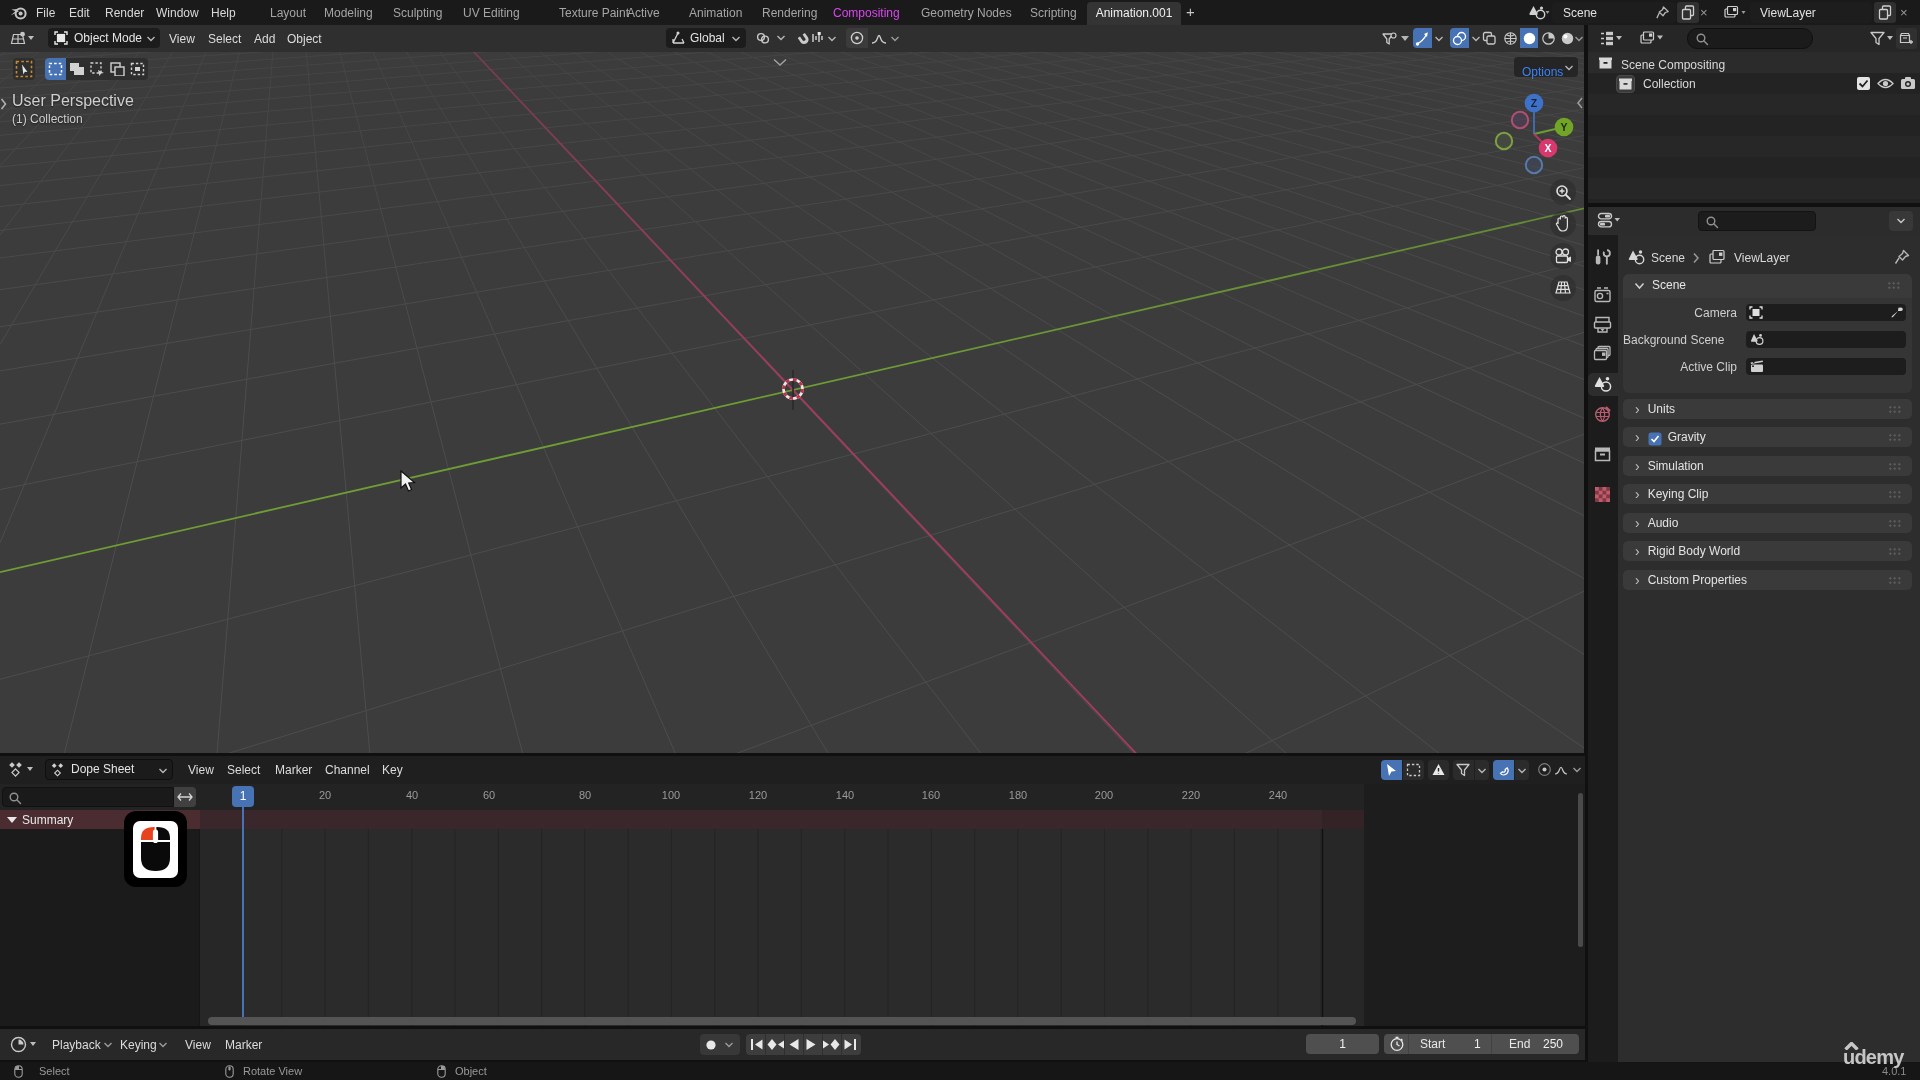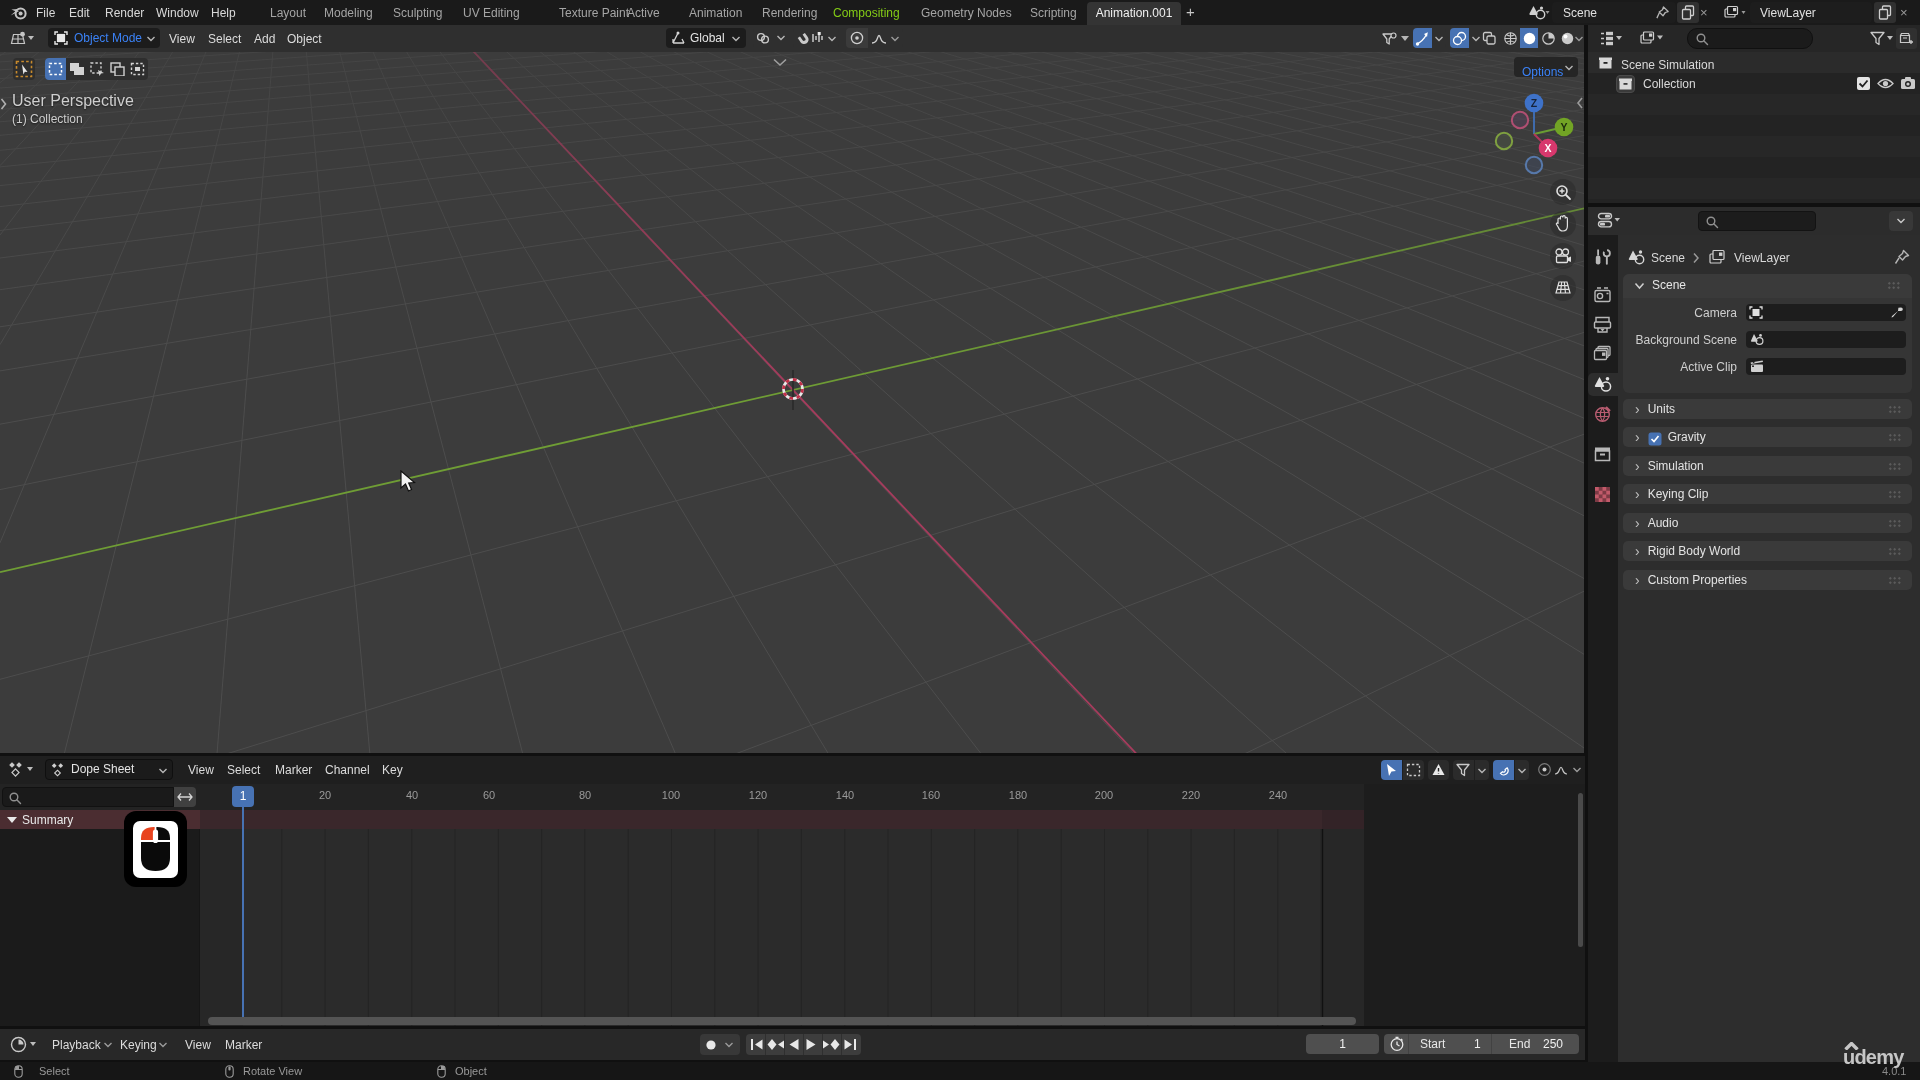--- a/index.html
+++ b/index.html
@@ -32,21 +32,21 @@
   <div class="abs menu" style="left:211px;top:6px;color:#d9d9d9">Help</div>
 
   <div class="abs" style="left:270px;top:6px;color:#a5a5a5">Layout</div>
   <div class="abs" style="left:324px;top:6px;color:#a5a5a5">Modeling</div>
   <div class="abs" style="left:393px;top:6px;color:#a5a5a5">Sculpting</div>
   <div class="abs" style="left:463px;top:6px;color:#a5a5a5">UV Editing</div>
   <div class="abs" style="left:559px;top:6px;color:#a5a5a5">Texture Paint</div>
   <div class="abs" style="left:627px;top:6px;color:#a5a5a5">Active</div>
   <div class="abs" style="left:689px;top:6px;color:#a5a5a5">Animation</div>
   <div class="abs" style="left:762px;top:6px;color:#a5a5a5">Rendering</div>
-  <div class="abs" style="left:833px;top:6px;color:#84cc16">Compositing</div>
+  <div class="abs" style="left:833px;top:6px;color:#d946ef">Compositing</div>
   <div class="abs" style="left:921px;top:6px;color:#a5a5a5">Geometry Nodes</div>
   <div class="abs" style="left:1030px;top:6px;color:#a5a5a5">Scripting</div>
   <div class="abs" style="left:1087px;top:2px;width:94px;height:23px;background:#343434;border-radius:4px 4px 0 0;text-align:center;line-height:22px;color:#f0f0f0">Animation.001</div>
   <div class="abs" style="left:1186px;top:3px;color:#c8c8c8;font-size:15px">+</div>
 
   <svg class="abs" style="left:1528px;top:5px" width="22" height="15" viewBox="0 0 22 15">
     <path d="M5.5 1 L9.5 8.5 Q10 9.5 9 9.9 L2 9.9 Q1 9.5 1.5 8.5 Z" fill="#d0d0d0"></path>
     <circle cx="12.5" cy="9.5" r="4.2" fill="none" stroke="#d0d0d0" stroke-width="1.4"></circle>
     <circle cx="13.5" cy="3" r="1.6" fill="#d0d0d0"></circle>
     <path d="M17.5 6 l4 0 l-2 3 z" fill="#9a9a9a"></path>
@@ -192,21 +192,21 @@
     <path d="M19 5 l6 0 l-3 4 z" fill="#bdbdbd"></path>
   </svg>
 
   <div class="abs" style="left:48px;top:3px;width:112px;height:20px;background:#1c1c1c;border-radius:4px">
     <svg class="abs" style="left:6px;top:3px" width="14" height="14" viewBox="0 0 14 14">
       <g stroke="#e8e8e8" stroke-width="1.4" fill="none">
         <rect x="3.6" y="3.6" width="6.8" height="6.8" fill="#e8e8e8"></rect>
         <path d="M1 4 L1 1 L4 1 M10 1 L13 1 L13 4 M13 10 L13 13 L10 13 M4 13 L1 13 L1 10"></path>
       </g>
     </svg>
-    <div class="abs" style="left:26px;top:3px;color:#3b82f6">Object Mode</div>
+    <div class="abs" style="left:26px;top:3px;color:#e5e5e5">Object Mode</div>
     <svg class="abs" style="left:98px;top:8px" width="10" height="6" viewBox="0 0 10 6">
         <path d="M1.5 1 L5 4.5 L8.5 1" stroke="#b5b5b5" stroke-width="1.4" fill="none"></path>
       </svg>
   </div>
   <div class="abs" style="left:169px;top:7px;color:#dcdcdc">View</div>
   <div class="abs" style="left:208px;top:7px;color:#dcdcdc">Select</div>
   <div class="abs" style="left:254px;top:7px;color:#dcdcdc">Add</div>
   <div class="abs" style="left:287px;top:7px;color:#dcdcdc">Object</div>
 
   <div class="abs" style="left:666px;top:3px;width:80px;height:20px;background:#1c1c1c;border-radius:4px">
@@ -687,21 +687,21 @@
         <path d="M12 9 L12 13 M10 11 L14 11" stroke="#c9c9c9" stroke-width="1.3"></path>
       </svg>
     </div>
   </div>
 
   <svg class="abs" style="left:10px;top:31px" width="15" height="14" viewBox="0 0 15 14">
     <path d="M1.5 4 L13.5 4 L13.5 12.5 L1.5 12.5 Z" fill="#d8d8d8"></path>
     <path d="M1 1.5 L14 1.5 L14 4 L1 4 Z" fill="#d8d8d8"></path>
     <rect x="5.5" y="6" width="4" height="1.8" fill="#232323"></rect>
   </svg>
-  <div class="abs" style="left:33px;top:33px;color:#d9d9d9">Scene Simulation</div>
+  <div class="abs" style="left:33px;top:33px;color:#d9d9d9">Scene Compositing</div>
 
   <div class="abs" style="left:28px;top:50px;width:19px;height:18px;background:#3a3a3a;border-radius:4px;border:1px solid #4a4a4a"></div>
   <svg class="abs" style="left:30px;top:52px" width="15" height="14" viewBox="0 0 15 14">
     <path d="M1.5 4 L13.5 4 L13.5 12.5 L1.5 12.5 Z" fill="#d8d8d8"></path>
     <path d="M1 1.5 L14 1.5 L14 4 L1 4 Z" fill="#d8d8d8"></path>
     <rect x="5.5" y="6" width="4" height="1.8" fill="#3a3a3a"></rect>
   </svg>
   <div class="abs" style="left:55px;top:52px;color:#d9d9d9">Collection</div>
 
   <svg class="abs" style="left:268px;top:51px" width="15" height="15" viewBox="0 0 15 15">
@@ -835,21 +835,21 @@
   <div class="abs" style="left:35px;top:99px;width:114px;text-align:right;color:#cfcfcf">Camera</div>
   <div class="abs" style="left:158px;top:97px;width:160px;height:17px;background:#1d1d1d;border-radius:4px">
     <svg class="abs" style="left:3px;top:2px" width="14" height="13" viewBox="0 0 14 13">
       <rect x="3.5" y="3" width="7" height="7" fill="#e0e0e0"></rect>
       <path d="M1 3.5 L1 1 L3.5 1 M10.5 1 L13 1 L13 3.5 M13 9.5 L13 12 L10.5 12 M3.5 12 L1 12 L1 9.5" stroke="#e0e0e0" stroke-width="1.3" fill="none"></path>
     </svg>
     <svg class="abs" style="left:144px;top:2px" width="13" height="13" viewBox="0 0 13 13">
       <path d="M11 1.5 a1.8 1.8 0 0 1 0 3.6 L8 5 L3 11 L1.5 11.5 L2 10 L8 5 L8.4 1.8 Z" fill="#d5d5d5"></path>
     </svg>
   </div>
-  <div class="abs" style="left:35px;top:126px;width:114px;text-align:right;color:#cfcfcf">Background Scene</div>
+  <div class="abs" style="left:35px;top:126px;width:114px;color:#cfcfcf">Background Scene</div>
   <div class="abs" style="left:158px;top:124px;width:160px;height:17px;background:#1d1d1d;border-radius:4px">
     <svg class="abs" style="left:4px;top:2px" width="15" height="13" viewBox="0 0 15 13">
       <path d="M4 1 L7.5 7.5 Q8 8.5 7 8.8 L1.6 8.8 Q0.6 8.5 1.1 7.5 Z" fill="#d0d0d0"></path>
       <circle cx="9.5" cy="8" r="3.4" fill="none" stroke="#d0d0d0" stroke-width="1.2"></circle>
       <circle cx="10.5" cy="2.4" r="1.4" fill="#d0d0d0"></circle>
     </svg>
   </div>
   <div class="abs" style="left:35px;top:153px;width:114px;text-align:right;color:#cfcfcf">Active Clip</div>
   <div class="abs" style="left:158px;top:151px;width:160px;height:17px;background:#1d1d1d;border-radius:4px">
     <svg class="abs" style="left:4px;top:2px" width="15" height="13" viewBox="0 0 15 13">

